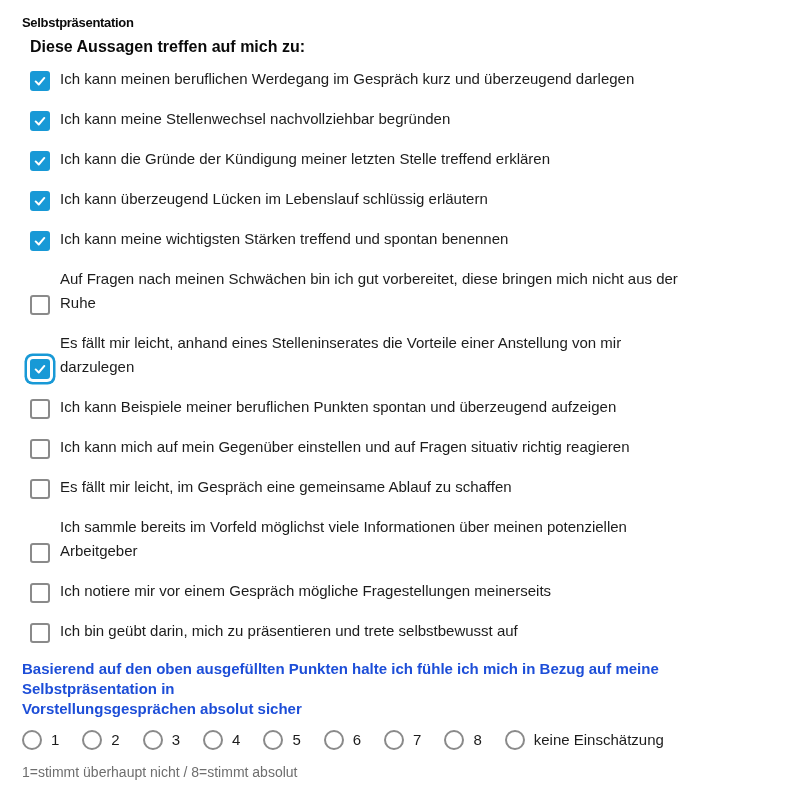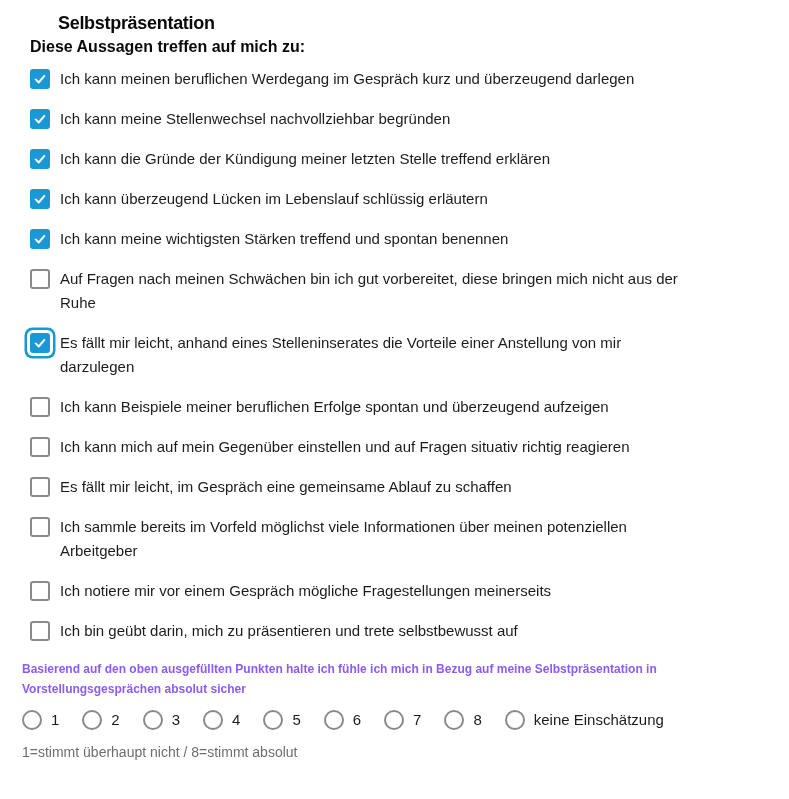--- a/index.html
+++ b/index.html
@@ -7,37 +7,36 @@
   body {
     width: 789px;
     height: 799px;
     overflow: hidden;
     font-family: "Liberation Sans", "DejaVu Sans", sans-serif;
     color: #1c1c1c;
   }
   .page { padding: 12px 18px 0 22px; }
 
   .title {
-    font-size: 18px;
+    font-size: 13px;
     font-weight: bold;
     letter-spacing: -0.3px;
     color: #0a0a0a;
     line-height: 22px;
-    margin-left: 36px;
   }
   .subtitle {
     font-size: 16px;
     font-weight: bold;
     color: #0a0a0a;
     margin: 6px 0 0 8px;
     line-height: 14px;
   }
 
   .checklist { margin: 13px 0 0 8px; }
-  .row { display: flex; align-items: flex-start; margin-bottom: 16px; }
+  .row { display: flex; align-items: flex-end; margin-bottom: 16px; }
   .checkbox {
     width: 20px; height: 20px;
     flex: 0 0 auto;
     margin-top: 2px;
     border-radius: 3px;
     display: flex; align-items: center; justify-content: center;
     cursor: pointer;
   }
   .checkbox.unchecked { background: #ffffff; border: 2px solid #8a8a8a; }
   .checkbox.checked { background: var(--accent, #1899d6); }
@@ -50,24 +49,24 @@
     margin-left: 10px;
     font-size: 15px;
     line-height: 24px;
     max-width: 706px;
     white-space: pre-line;
     color: #1c1c1c;
   }
 
   .question {
     margin-top: 2px;
-    font-size: 12px;
+    font-size: 15px;
     font-weight: bold;
     line-height: 20px;
-    color: #8b5cf6;
+    color: #1d4ed8;
     white-space: pre-line;
   }
 
   .rating-row { display: flex; align-items: center; margin-top: 9px; }
   .radio-option { display: flex; align-items: center; margin-right: 23px; cursor: pointer; }
   .radio-option:last-child { margin-right: 0; }
   .radio-circle {
     width: 20px; height: 20px;
     border-radius: 50%;
     border: 2px solid #8a8a8a;
@@ -152,21 +151,21 @@
       </svg>
     </div>
     <div class="label">Es fällt mir leicht, anhand eines Stelleninserates die Vorteile einer Anstellung von mir
 darzulegen</div>
   </div>
 
   <div class="row">
     <div class="checkbox unchecked">
       
     </div>
-    <div class="label">Ich kann Beispiele meiner beruflichen Erfolge spontan und überzeugend aufzeigen</div>
+    <div class="label">Ich kann Beispiele meiner beruflichen Punkten spontan und überzeugend aufzeigen</div>
   </div>
 
   <div class="row">
     <div class="checkbox unchecked">
       
     </div>
     <div class="label">Ich kann mich auf mein Gegenüber einstellen und auf Fragen situativ richtig reagieren</div>
   </div>
 
   <div class="row">

